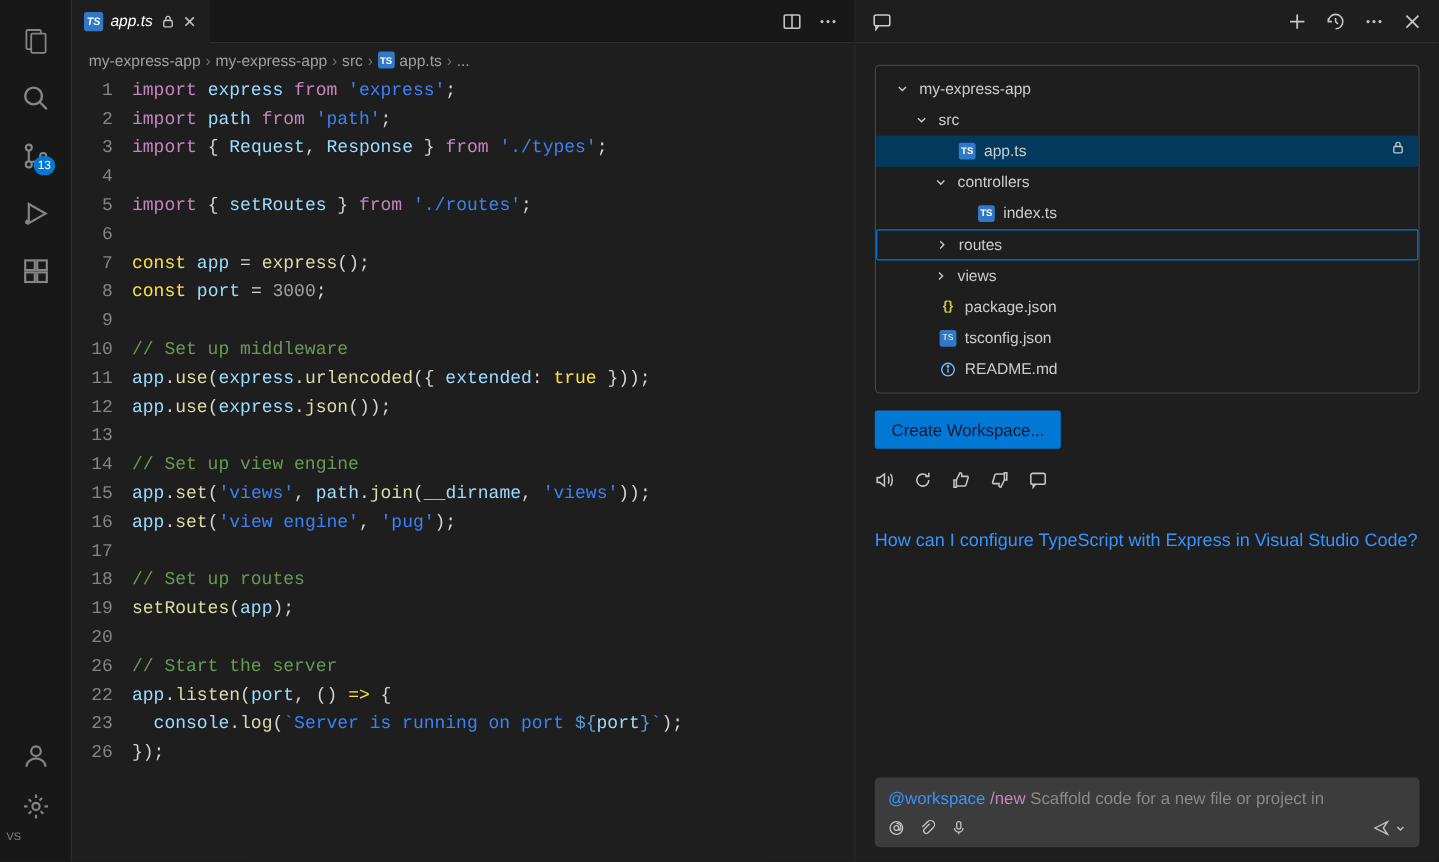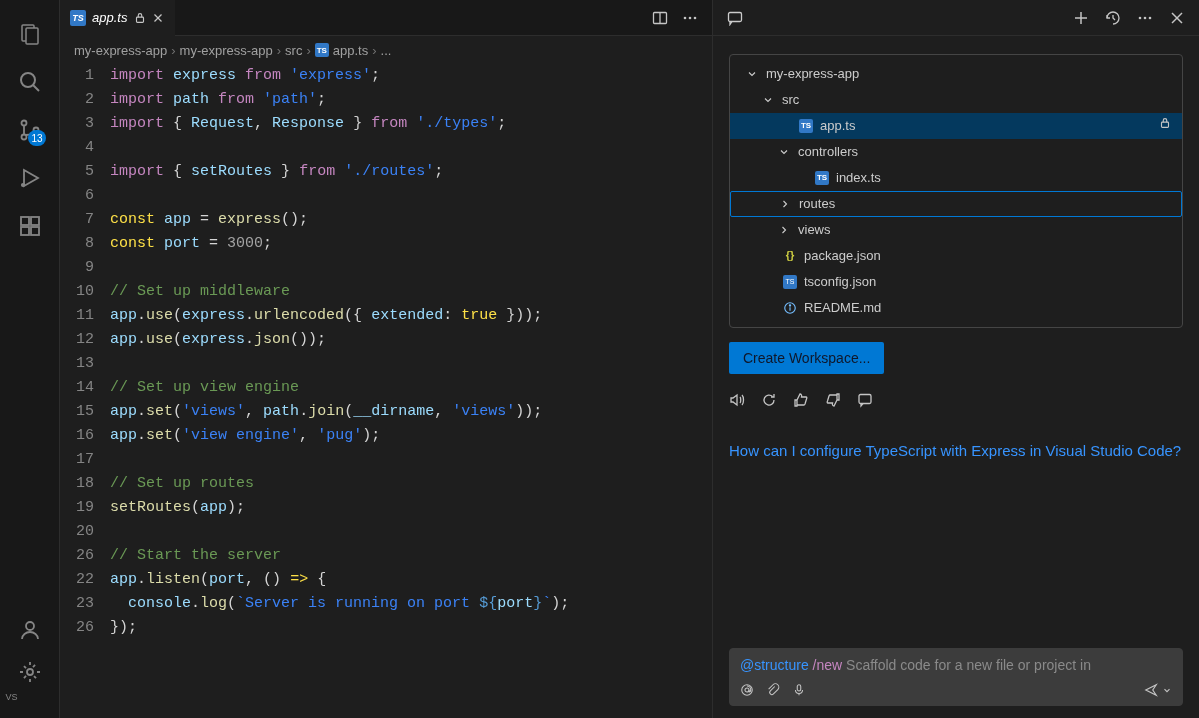--- a/index.html
+++ b/index.html
@@ -520,21 +520,21 @@
             <path d="M6 11.5l-2 2.5v-2.5"></path>
           </svg>
       </div>
 
       <div class="related-link">How can I configure TypeScript with Express in Visual Studio Code?</div>
     </div>
 
     <div class="chat-input-area">
       <div class="chat-input">
         <div class="chat-input-text">
-          <span class="mention">@structure</span>
+          <span class="mention">@workspace</span>
           <span> </span><span class="slash">/new</span><span> Scaffold code for a new file or project in</span>
         </div>
         <div class="chat-input-icons">
           <svg viewBox="0 0 16 16" fill="none" stroke="currentColor" stroke-width="1.2">
               <circle cx="8" cy="8" r="6"></circle>
               <circle cx="8" cy="8" r="2.3"></circle>
               <path d="M10.3 8v1.5c0 1 2 1 2-1.5 0-3-2-4.5-4.3-4.5"></path>
             </svg>
           <svg viewBox="0 0 16 16" fill="none" stroke="currentColor" stroke-width="1.2">
               <path d="M10 4l-5 5c-1 1-1 2.5 0 3.5s2.5 1 3.5 0l5-5c1.5-1.5 1.5-4 0-5.5s-4-1.5-5.5 0l-5 5"></path>

